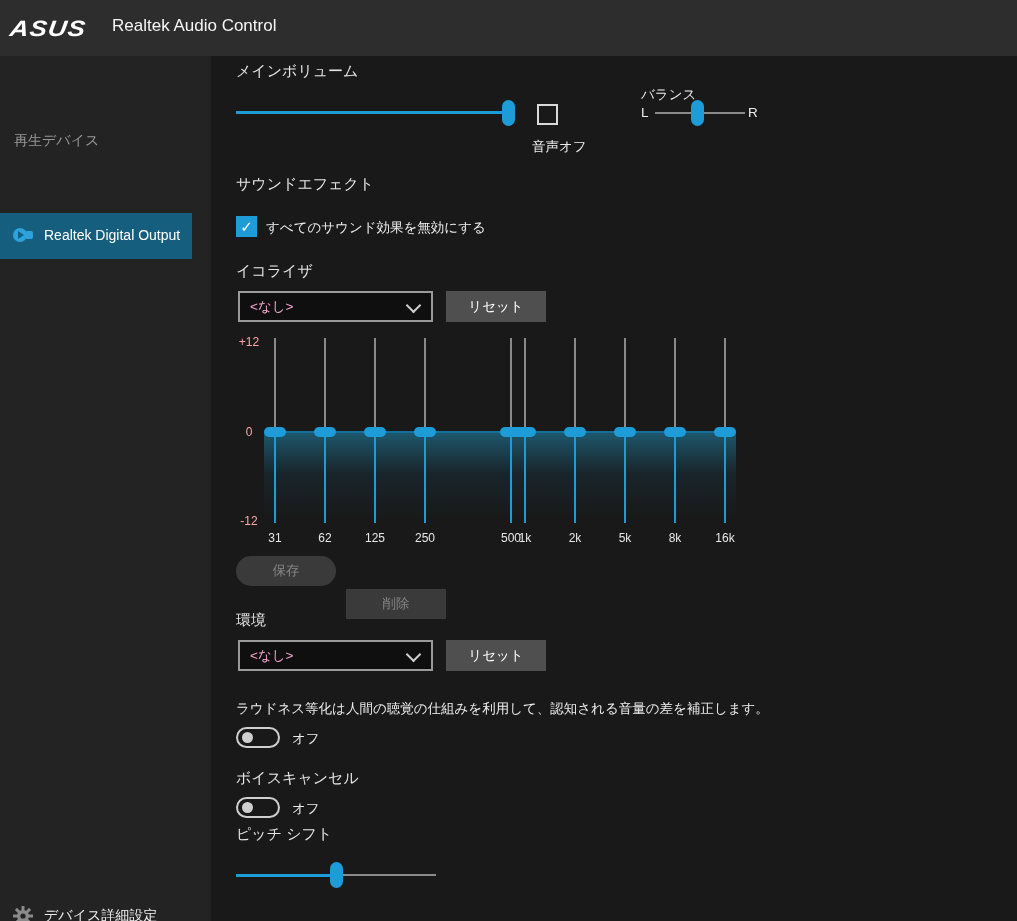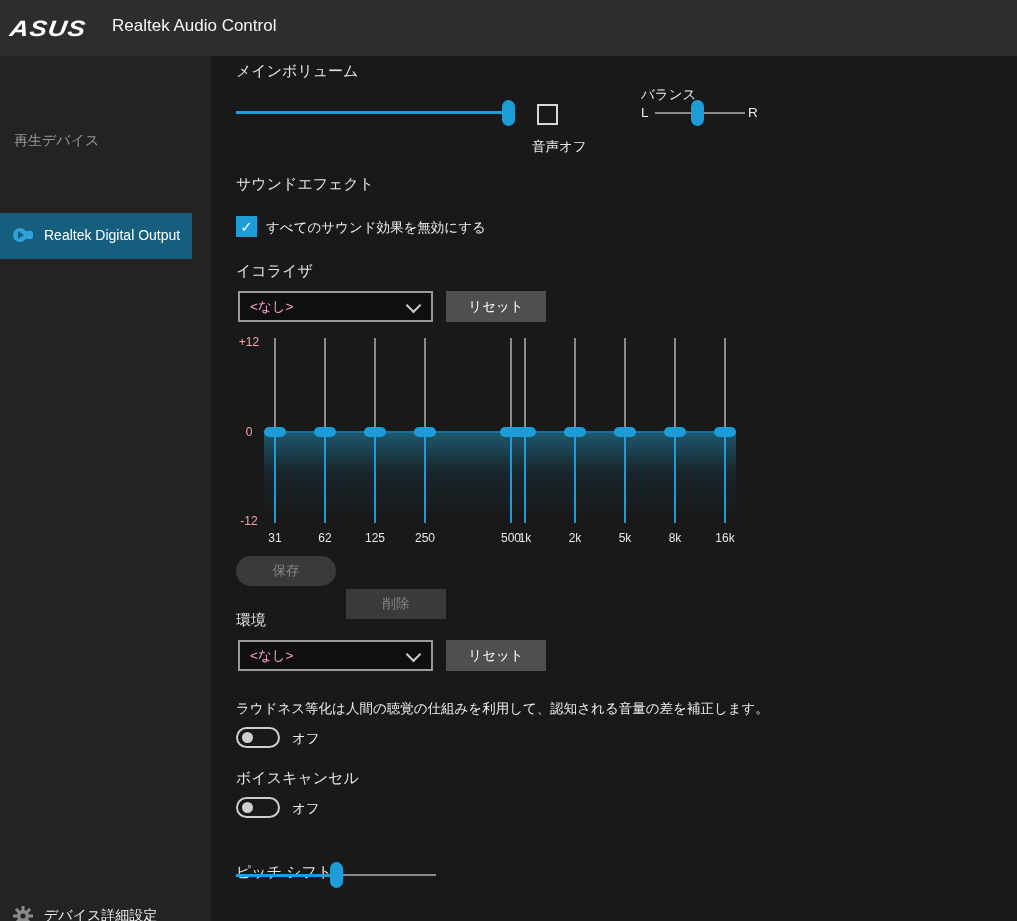--- a/index.html
+++ b/index.html
@@ -219,19 +219,19 @@
       <div class="knob"></div>
     </div>
     <div class="small" style="position:absolute;left:292px;top:730px;">オフ</div>
 
     <div class="h1" style="left:236px;top:769px;">ボイスキャンセル</div>
     <div class="toggle" style="left:236px;top:797px;">
       <div class="knob"></div>
     </div>
     <div class="small" style="position:absolute;left:292px;top:800px;">オフ</div>
 
-    <div class="h1" style="left:236px;top:863px;">ピッチ シフト</div>
+    <div class="h1" style="left:236px;top:825px;">ピッチ シフト</div>
     <div class="track-blue" style="left:236px;top:874px;width:101px;height:3px;"></div>
     <div class="track" style="left:337px;top:874px;width:99px;height:2px;"></div>
     <div class="pill" style="left:330px;top:862px;"></div>
 
   </div>
 </div>
 
 </body></html>

